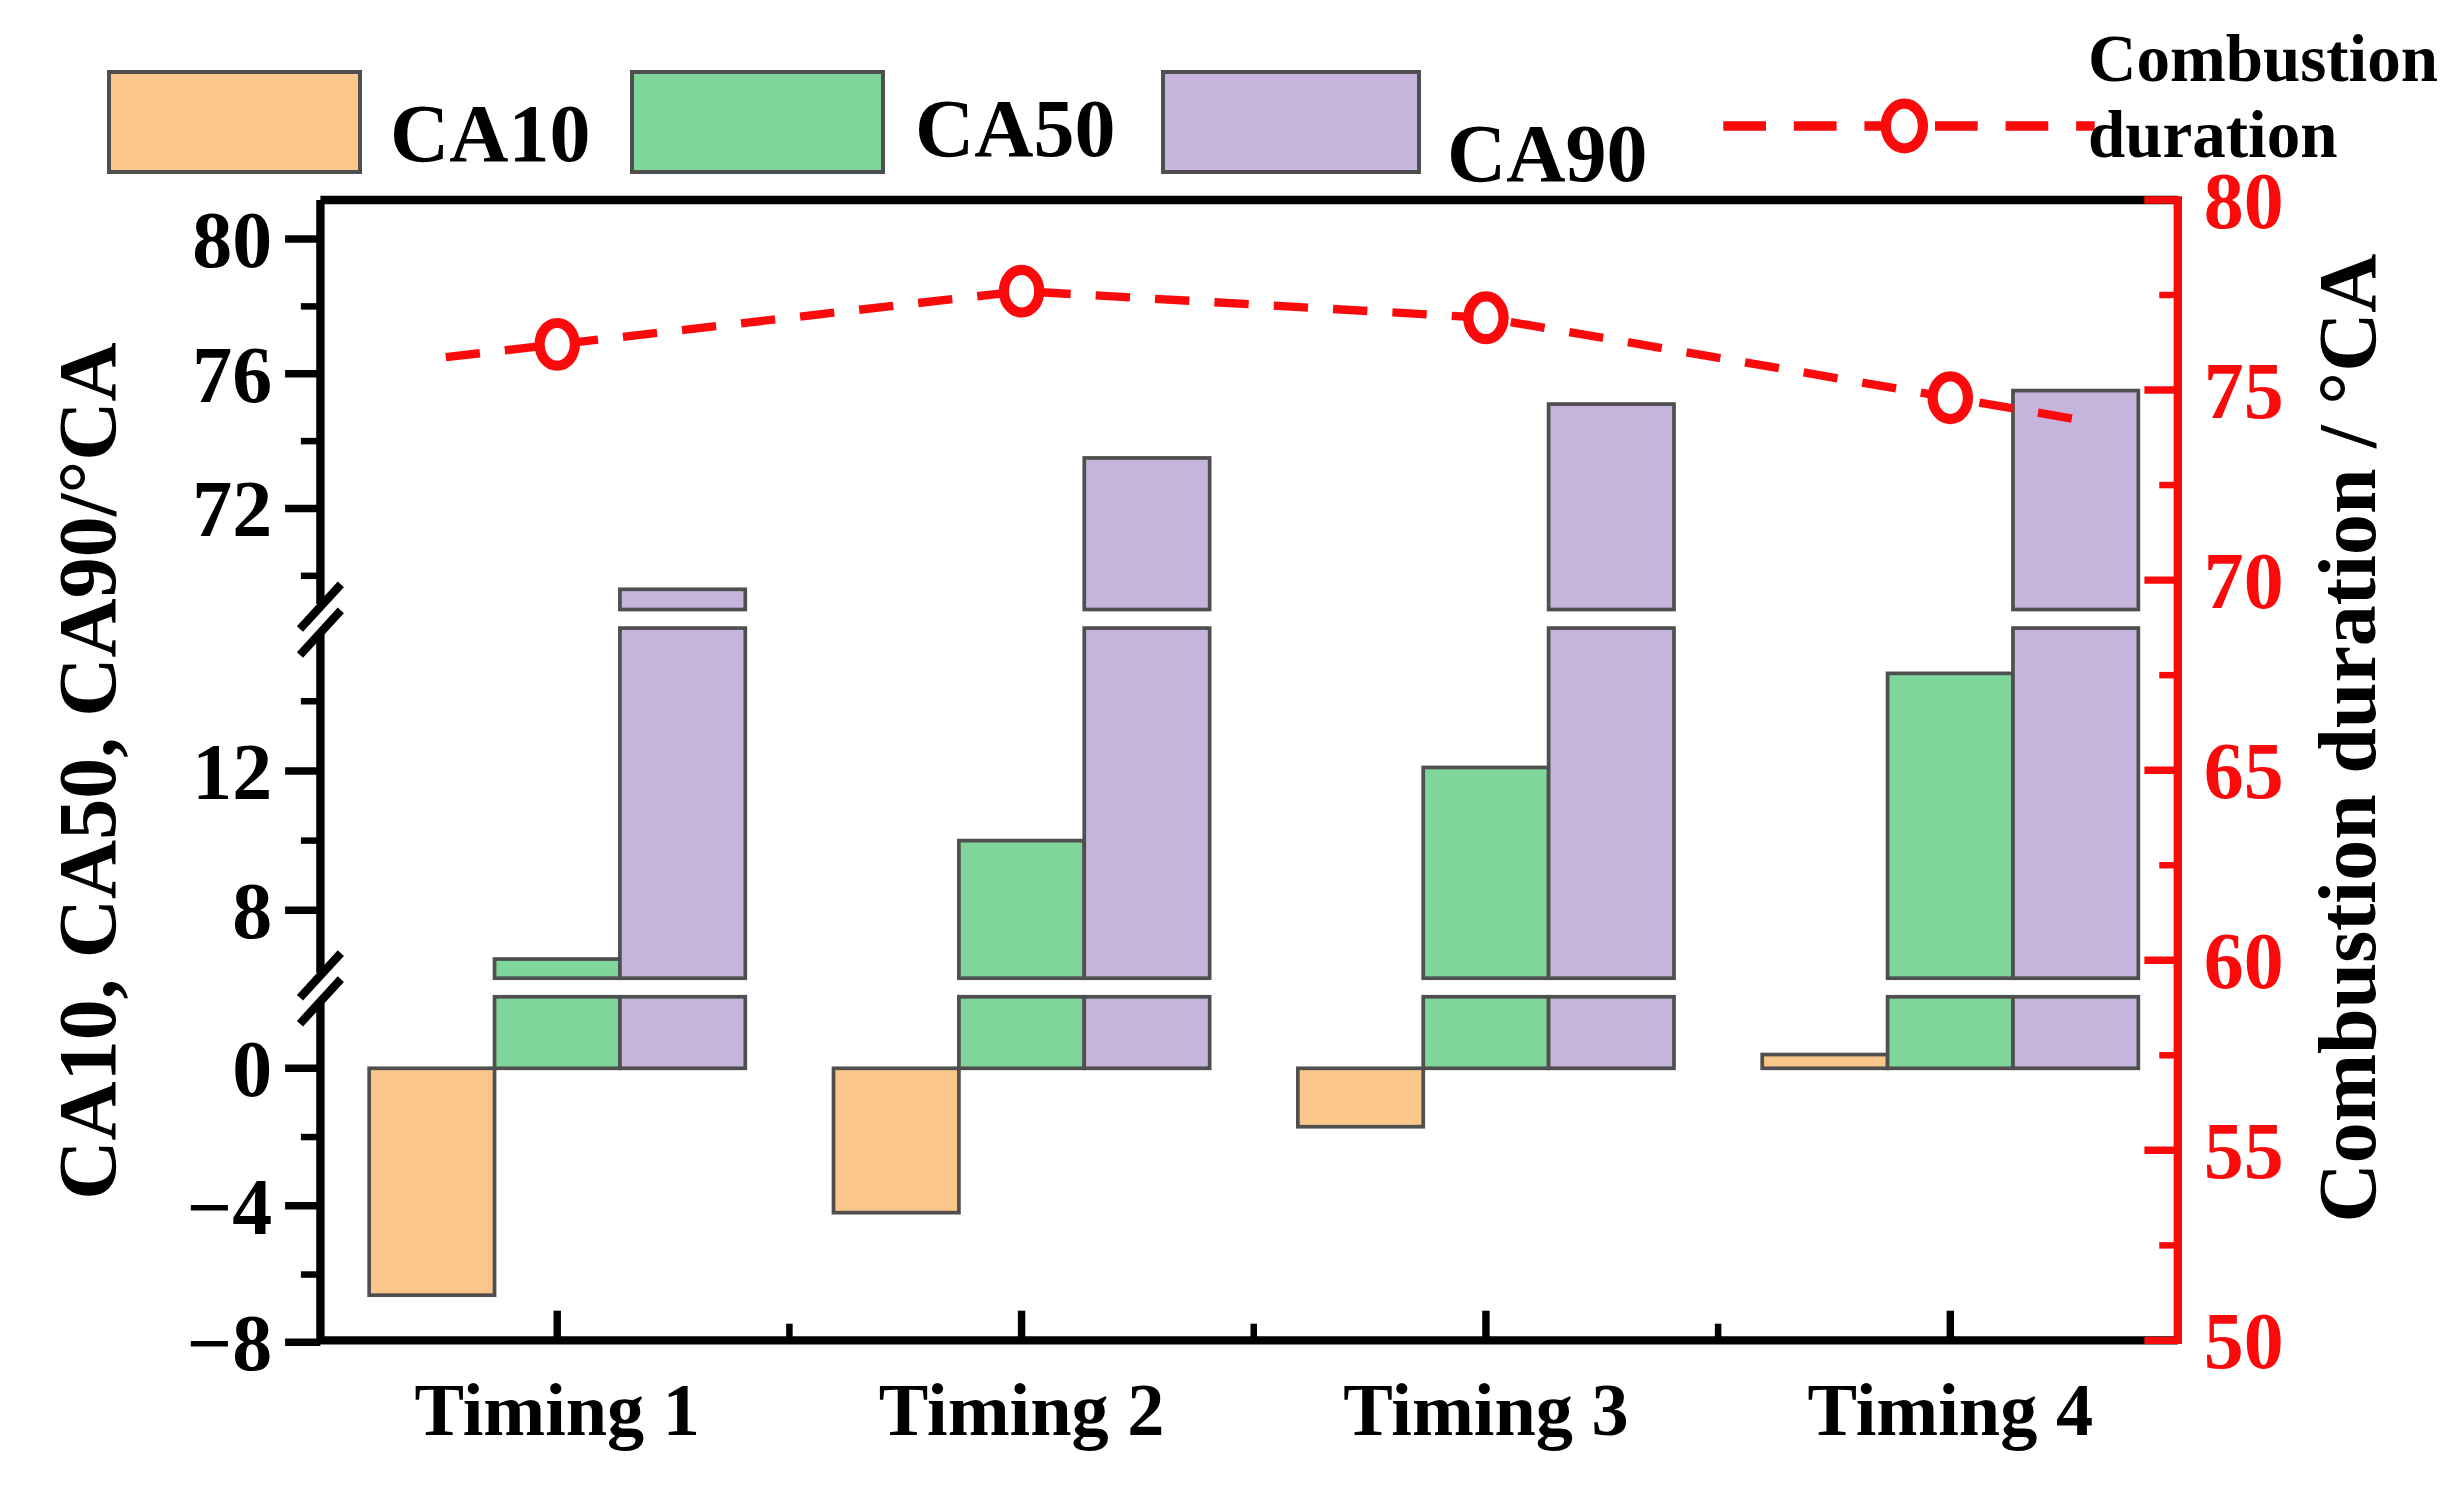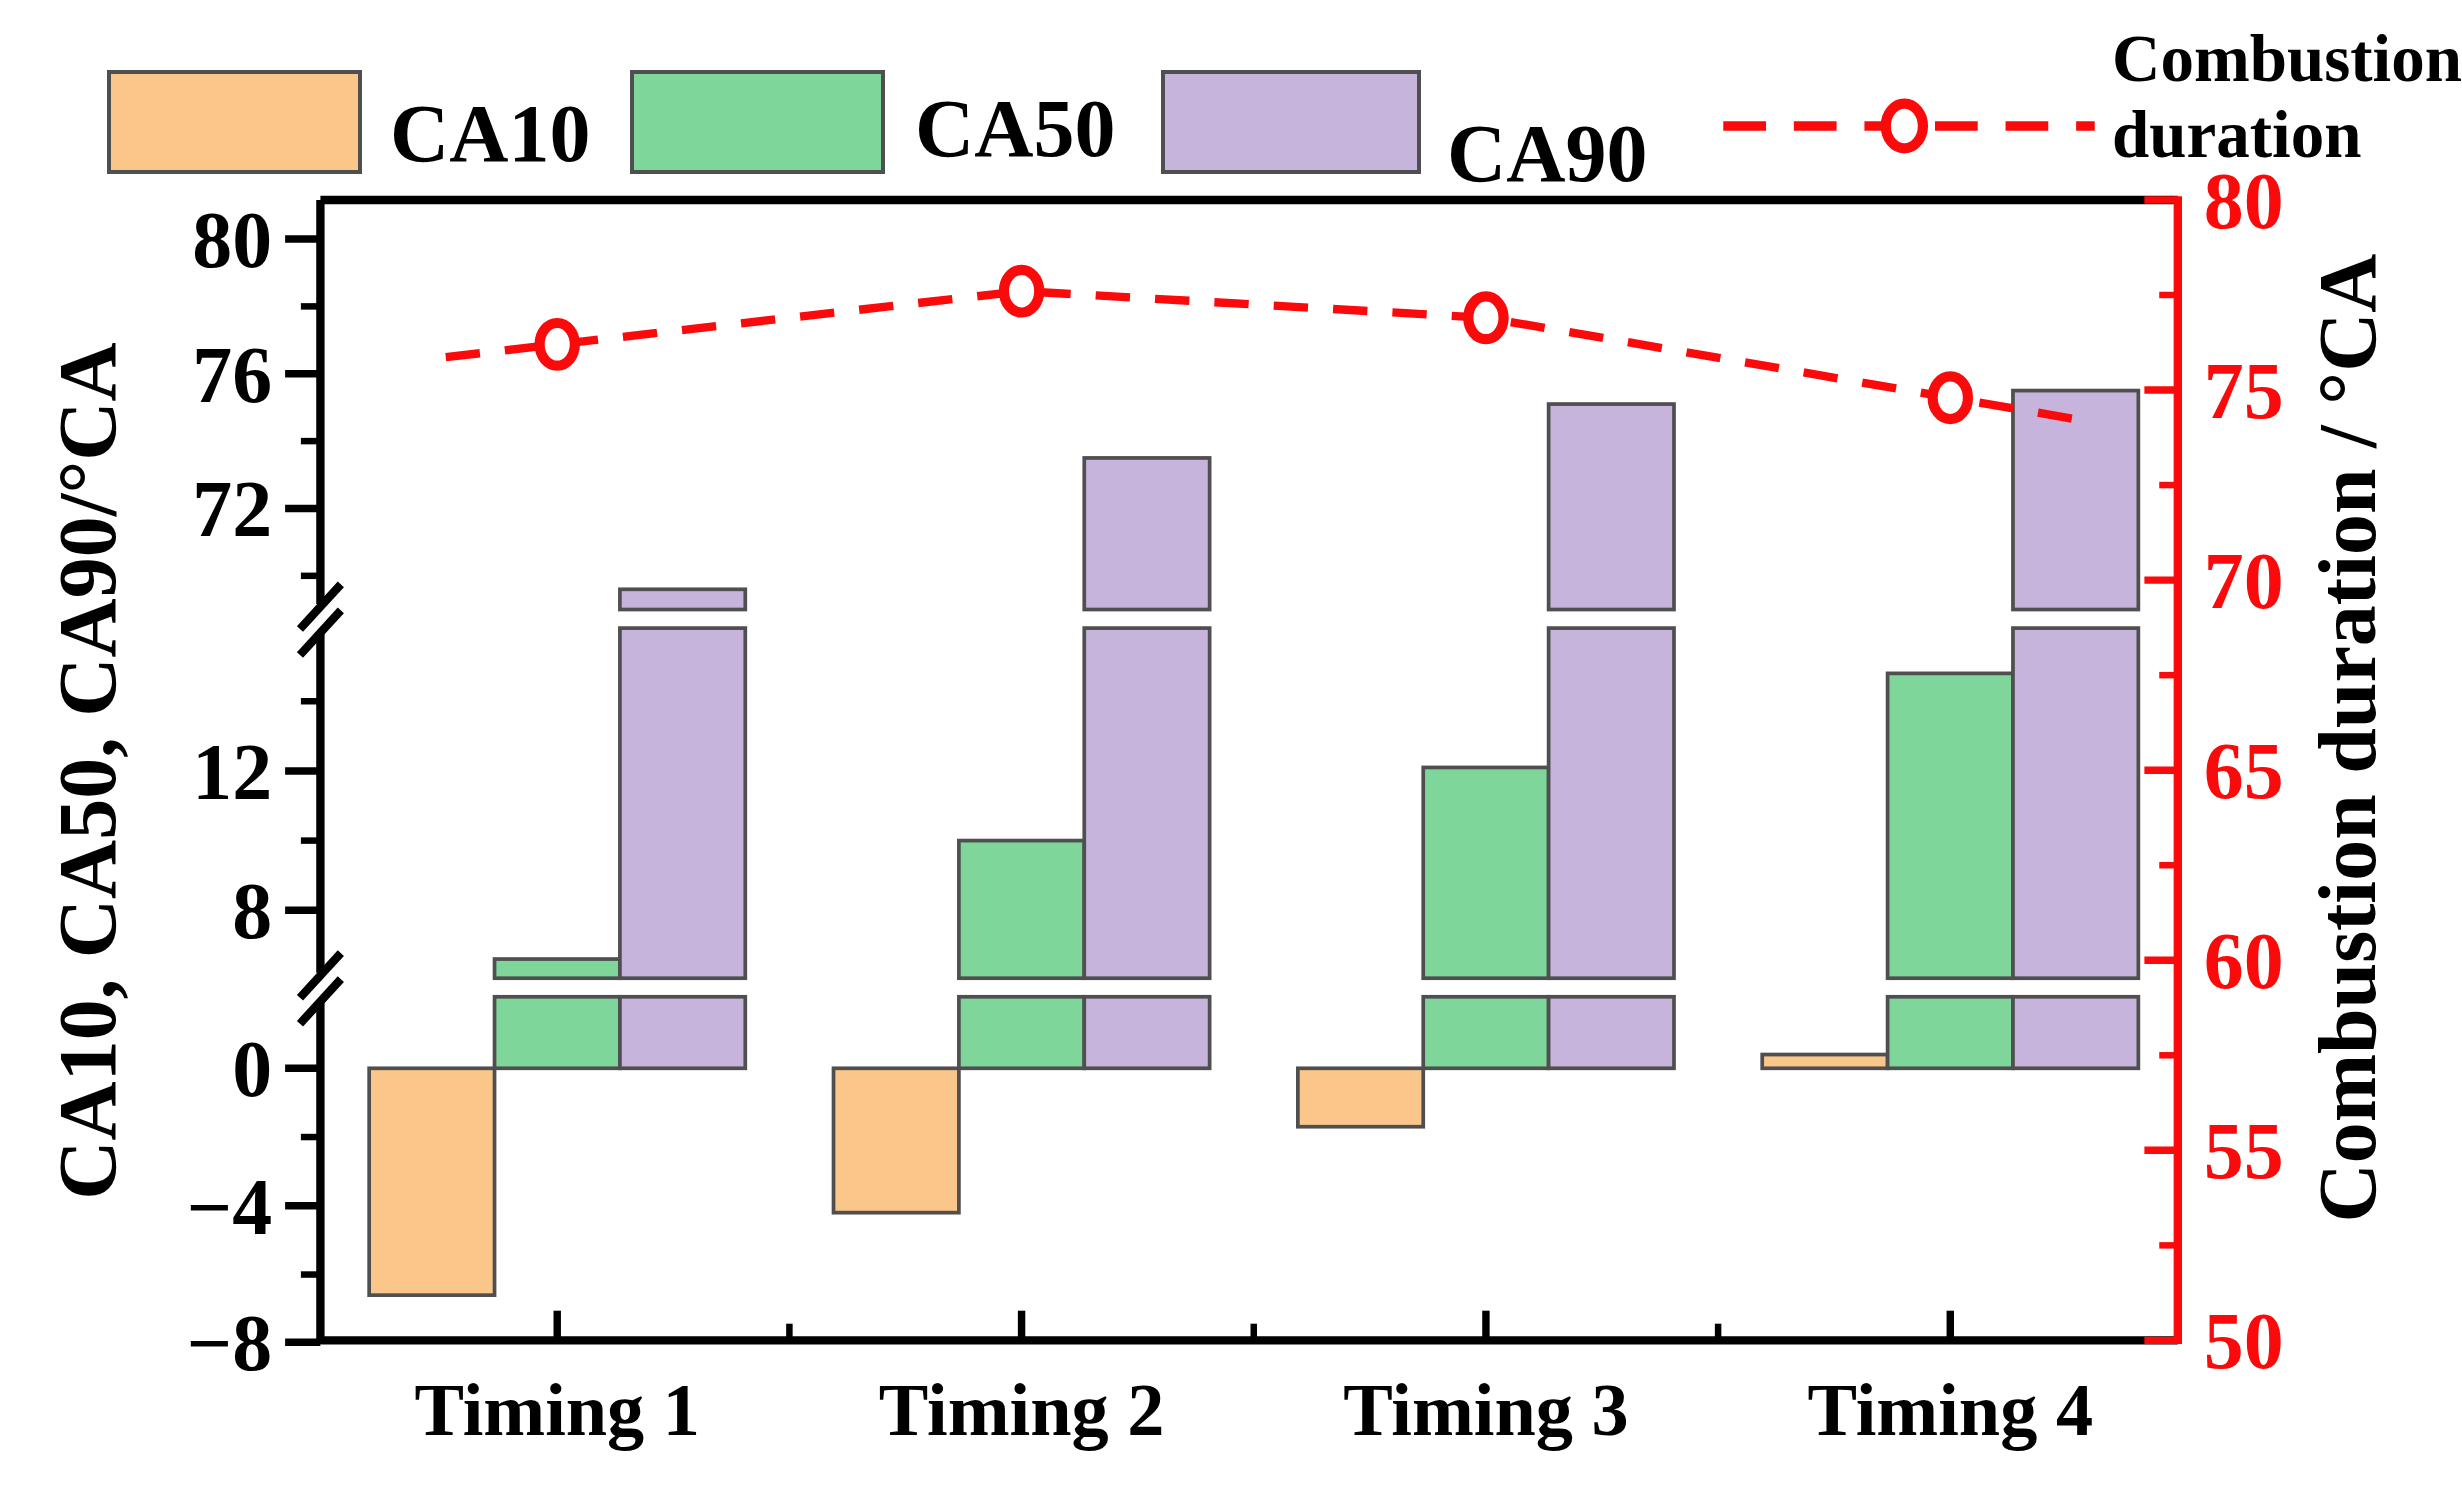--- a/index.html
+++ b/index.html
@@ -27,21 +27,21 @@
     <div class="legend-swatch" style="left:630px;top:70px;width:255px;height:104px;background:#7ED69B;"></div>
     <div class="legend-label" style="left:915px;top:88px;">CA50</div>
 
     <div class="legend-swatch" style="left:1161px;top:70px;width:260px;height:104px;background:#C7B4DC;"></div>
     <div class="legend-label" style="left:1447px;top:93px;margin-top:20px;">CA90</div>
 
     <svg id="legend-line-svg" width="390" height="84" viewBox="0 0 420 90">
       <line x1="10" y1="45" x2="410" y2="45" stroke="#FA0A0A" stroke-width="10" stroke-dasharray="46 30"></line>
       <ellipse cx="205" cy="45" rx="20" ry="24" fill="#fff" stroke="#FA0A0A" stroke-width="11"></ellipse>
     </svg>
-    <div class="legend-line-label" style="left:2088px;top:20.4px;margin-left:24px;">
+    <div class="legend-line-label" style="left:2088px;top:20.4px;">
       <div>Combustion</div>
       <div>duration</div>
     </div>
   </div>
 
   <svg id="plot-svg" width="2462" height="1506" viewBox="0 0 2651 1621">
       <rect x="397.5" y="1150" width="135" height="244.28955223880598" fill="#FAC689" stroke="#4F4F4F" stroke-width="4"></rect>
       <rect x="897.5" y="1150" width="135" height="155.4537313432836" fill="#FAC689" stroke="#4F4F4F" stroke-width="4"></rect>
       <rect x="1397.5" y="1150" width="135" height="62.91641791044776" fill="#FAC689" stroke="#4F4F4F" stroke-width="4"></rect>
       <rect x="1897.5" y="1135.1850746268658" width="135" height="14.814925373134201" fill="#FAC689" stroke="#4F4F4F" stroke-width="4"></rect>

